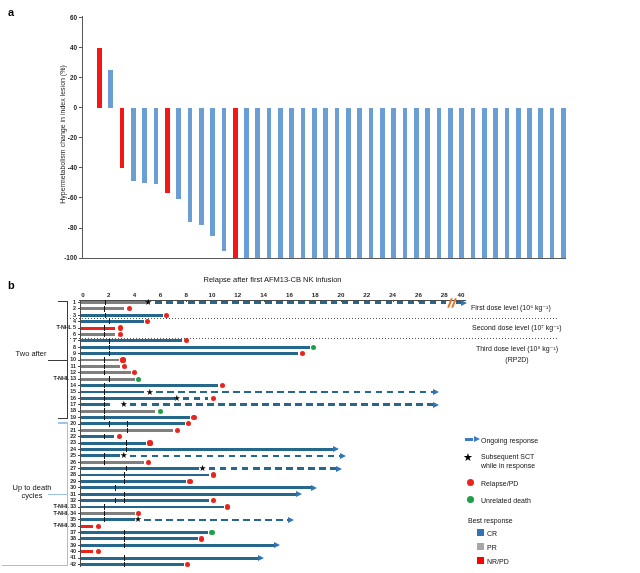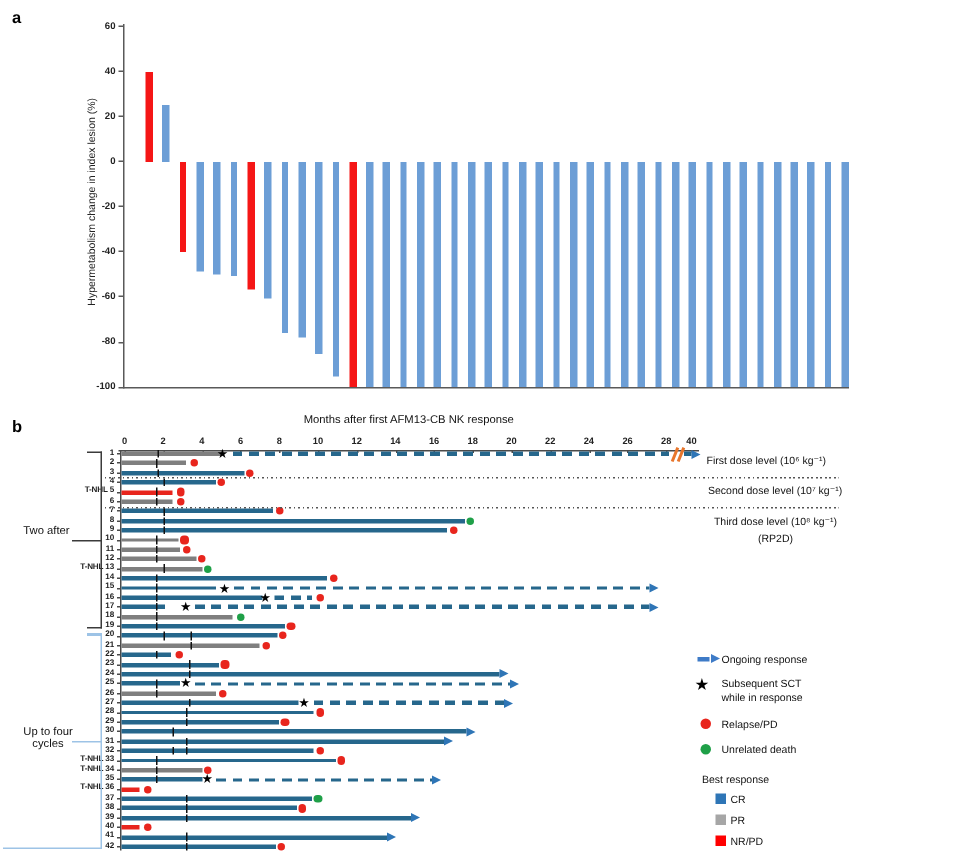--- a/index.html
+++ b/index.html
@@ -108,21 +108,21 @@
       <div class="yticklab" style="left: 57px; top: 164.93px;">-40</div>
       <div class="ytick" style="left: 79px; top: 197.496px;"></div>
       <div class="yticklab" style="left: 57px; top: 194.996px;">-60</div>
       <div class="ytick" style="left: 79px; top: 227.562px;"></div>
       <div class="yticklab" style="left: 57px; top: 225.062px;">-80</div>
       <div class="ytick" style="left: 79px; top: 257.628px;"></div>
       <div class="yticklab" style="left: 57px; top: 255.128px;">-100</div>
     </div>
 
   <div class="abs panel-letter" style="left:8px;top:279px;">b</div>
-  <div id="b-xlabel">Months after first AFM13-CB NK response</div>
+  <div id="b-xlabel">Relapse after first AFM13-CB NK infusion</div>
   <div id="b-axis"></div>
   <div id="b-vaxis"></div>
   <div id="panel-b-axis">
       <div class="xtick" style="left: 83px; top: 299.5px;"></div>
       <div class="xticklab" style="left: 75px; top: 291.5px;">0</div>
       <div class="xtick" style="left: 108.8px; top: 299.5px;"></div>
       <div class="xticklab" style="left: 100.8px; top: 291.5px;">2</div>
       <div class="xtick" style="left: 134.6px; top: 299.5px;"></div>
       <div class="xticklab" style="left: 126.6px; top: 291.5px;">4</div>
       <div class="xtick" style="left: 160.4px; top: 299.5px;"></div>
@@ -393,21 +393,21 @@
       <div class="bracket" style="left: 2px; top: 564.99px; width: 66px; height: 1.1px; background: rgb(157, 195, 230);"></div>
       <div class="bracket" style="left: 48px; top: 494.2px; width: 20px; height: 1.1px; background: rgb(157, 195, 230);"></div>
     </div>
 
   <div class="doselab" style="left:471px;top:303.5px;">First dose level (10⁶ kg⁻¹)</div>
   <div class="doselab" style="left:472px;top:323.5px;">Second dose level (10⁷ kg⁻¹)</div>
   <div class="doselab" style="left:466px;top:344.5px;width:102px;text-align:center;">Third dose level (10⁸ kg⁻¹)</div>
   <div class="doselab" style="left:466px;top:355.5px;width:102px;text-align:center;">(RP2D)</div>
 
   <div class="grouplab" style="left:12px;top:350px;width:38px;">Two after</div>
-  <div class="grouplab" style="left:6px;top:484px;width:52px;">Up to four cycles</div>
+  <div class="grouplab" style="left:6px;top:484px;width:52px;">Up to death cycles</div>
 
   <div id="legend">
     <span class="abs" id="leg-arrow-icon">
         <div class="abs" style="left: 465px; top: 437.8px; width: 7.5px; height: 3px; background: rgb(62, 123, 199);"></div>
         <div class="tri" style="left: 474px; top: 436.3px; border-top: 3px solid transparent; border-bottom: 3px solid transparent; border-left: 6.5px solid rgb(62, 123, 199);"></div>
       </span>
     <div class="legtext" style="left:481px;top:435.5px;">Ongoing response</div>
     <span class="legstar" style="left:463px;top:452px;">★</span>
     <div class="legtext" style="left:481px;top:451.5px;width:64px;">Subsequent SCT while in response</div>
     <span class="legdot" id="leg-relapse-dot" style="left: 466.5px; top: 478.5px; background: rgb(232, 37, 29);"></span>

